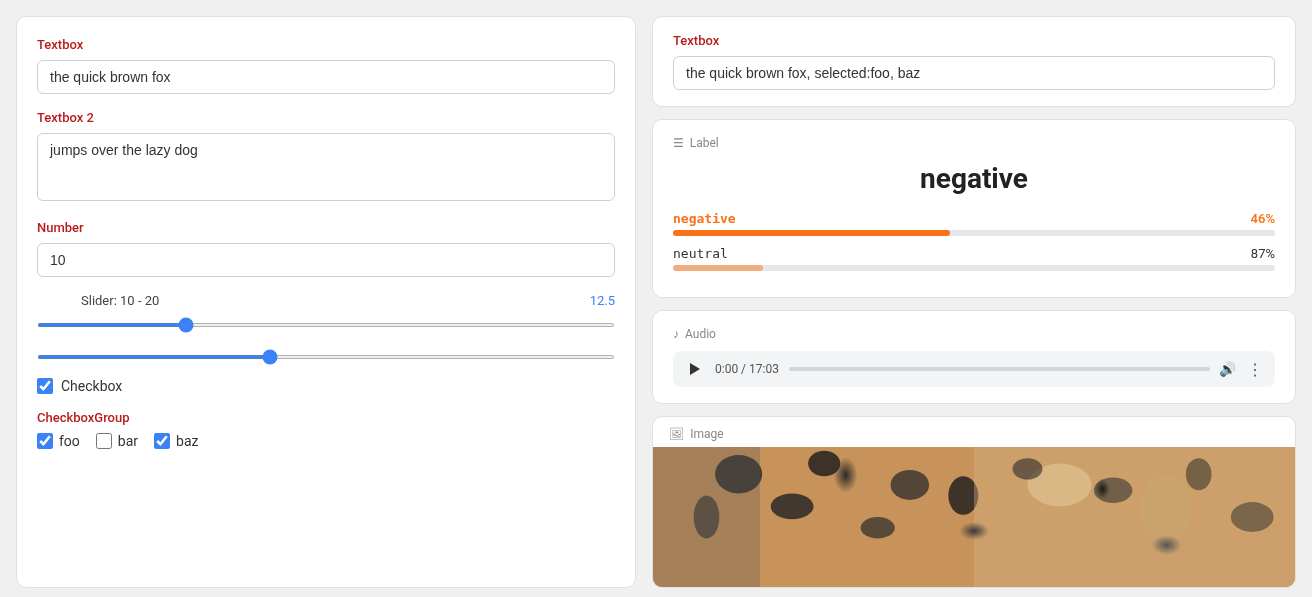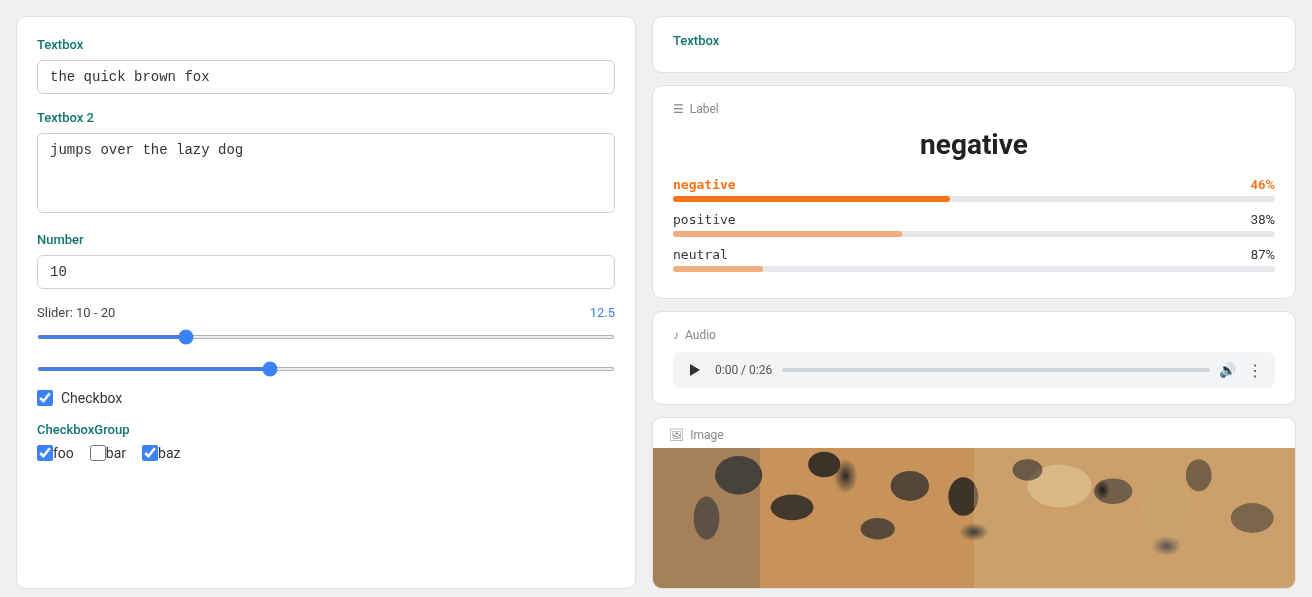--- a/index.html
+++ b/index.html
@@ -38,46 +38,47 @@
     .right-section {
       background: white;
       border-radius: 10px;
       border: 1px solid #e0e0e0;
       overflow: hidden;
     }
 
     .field-label {
       font-size: 13px;
       font-weight: 500;
-      color: #0f766e;
+      color: #b91c1c;
       margin-bottom: 8px;
     }
 
     input[type="text"],
     textarea {
       width: 100%;
       border: 1px solid #d0d0d0;
       border-radius: 6px;
       padding: 8px 12px;
       font-size: 14px;
       color: #333;
       outline: none;
-      font-family: Liberation Mono, monospace;
+      font-family: Liberation Sans, sans-serif;
     }
 
     textarea {
       resize: none;
-      height: 80px;
+      height: 68px;
     }
 
     .slider-row {
       display: flex;
       justify-content: space-between;
       align-items: flex-end;
       margin-bottom: 6px;
+      margin-left: 44px;
     }
 
     .slider-label {
       font-size: 13px;
       color: #444;
     }
 
     .slider-value {
       font-size: 13px;
       color: #3b82f6;
@@ -106,20 +107,21 @@
     .checkbox-group-row {
       display: flex;
       align-items: center;
       gap: 16px;
       flex-wrap: wrap;
     }
 
     .checkbox-item {
       display: flex;
       align-items: flex-end;
+      gap: 6px;
     }
 
     .checkbox-item input[type="checkbox"] {
       width: 16px;
       height: 16px;
       accent-color: #3b82f6;
       cursor: pointer;
     }
 
     
@@ -360,48 +362,40 @@
       </div>
     </div>
   </div>
 
 </div>
 
 <div class="right-panel">
 
   <div class="right-section textbox-section">
     <div class="field-label">Textbox</div>
+    <input type="text" value="the quick brown fox, selected:foo, baz" style="">
   </div>
 
   <div class="right-section label-section">
     <div class="label-section-header">
       <span>☰</span>
       <span>Label</span>
     </div>
     <div class="predicted-label">negative</div>
 
     <div class="bar-row">
       <div class="bar-label-row">
         <span class="bar-class-name active">negative</span>
         <span class="bar-percent active">46%</span>
       </div>
       <div class="bar-bg">
         <div class="bar-fill" style="width:46%"></div>
       </div>
     </div>
 
-    <div class="bar-row">
-      <div class="bar-label-row">
-        <span class="bar-class-name">positive</span>
-        <span class="bar-percent">38%</span>
-      </div>
-      <div class="bar-bg">
-        <div class="bar-fill" style="width:38%;opacity:0.5;"></div>
-      </div>
-    </div>
 
     <div class="bar-row">
       <div class="bar-label-row">
         <span class="bar-class-name">neutral</span>
         <span class="bar-percent">87%</span>
       </div>
       <div class="bar-bg">
         <div class="bar-fill" style="width:15%;opacity:0.5;"></div>
       </div>
     </div>
@@ -409,21 +403,21 @@
 
   <div class="right-section audio-section">
     <div class="audio-section-header">
       <span>♪</span>
       <span>Audio</span>
     </div>
     <div class="audio-player">
       <button class="play-btn">
         <div class="play-icon"></div>
       </button>
-      <span class="time-display">0:00 / 0:26</span>
+      <span class="time-display">0:00 / 17:03</span>
       <div class="audio-progress">
         <div class="audio-progress-fill"></div>
       </div>
       <span class="volume-icon">🔊</span>
       <span class="more-icon">⋮</span>
     </div>
   </div>
 
   <div class="right-section image-section">
     <div class="image-section-header">

